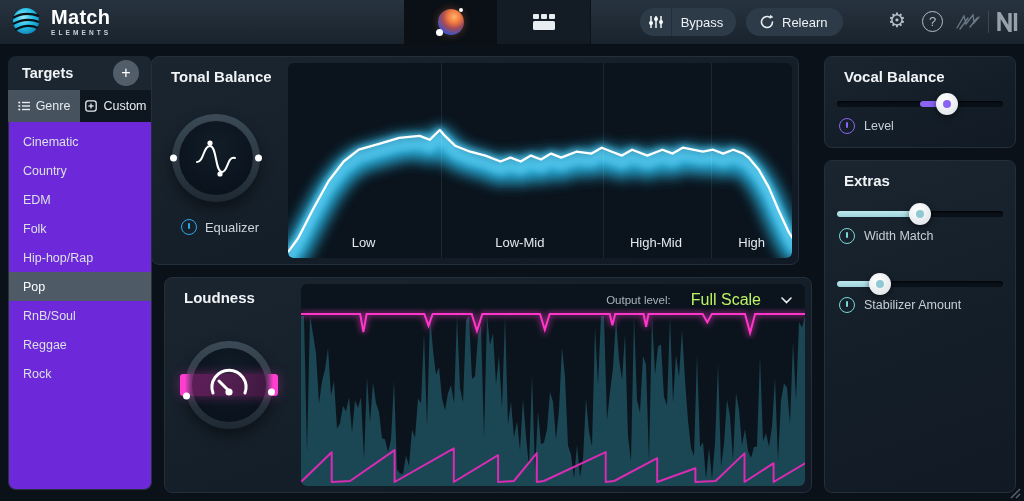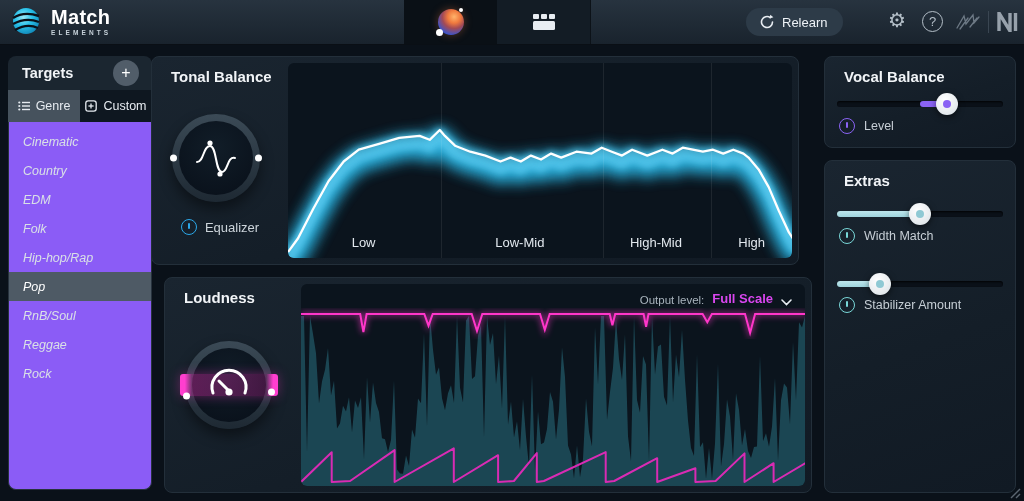--- a/index.html
+++ b/index.html
@@ -34,40 +34,40 @@
   .targets{position:absolute;left:8px;top:56px;width:144px;height:434px;display:flex;flex-direction:column;}
   .t-header{height:34px;background:#1b2630;border-radius:8px 8px 0 0;display:flex;align-items:center;
             justify-content:space-between;padding:0 13px 0 14px;flex:none;}
   .t-title{font-size:14.5px;font-weight:700;color:#f1f4f7;}
   .plus-btn{width:26px;height:26px;border-radius:50%;background:#515d69;color:#fff;display:flex;
             align-items:center;justify-content:center;font-size:16px;font-weight:400;line-height:1;}
   .t-tabs{display:flex;height:32px;flex:none;}
   .t-tab{flex:1;display:flex;align-items:center;justify-content:center;gap:6px;font-size:12.5px;
          color:#e6ebf0;background:#0e1720;}
   .t-tab.selected{background:#46525d;}
-  .genre-list{flex:1;background:#8b5cf6;border:1px solid #27323d;border-top:none;
-              border-radius:0 0 8px 8px;padding-top:5px;box-sizing:border-box;font-style:italic;}
+  .genre-list{flex:1;background:#6d28d9;border:1px solid #27323d;border-top:none;
+              border-radius:0 0 8px 8px;padding-top:5px;box-sizing:border-box;}
   .genre{height:29px;display:flex;align-items:center;padding-left:14px;font-size:12.5px;color:#d9e0e6;}
   .genre.selected{background:#4e5a65;color:#fff;}
 
   
   .panel{position:absolute;border-radius:8px;border:1px solid #232f3a;box-sizing:border-box;
          background:linear-gradient(160deg,#1a2530 0%,#141e28 55%,#111a24 100%);}
   .panel h2{position:absolute;left:19px;top:11px;margin:0;font-size:15px;font-weight:700;color:#f1f4f7;}
   .p-tonal{left:151px;top:56px;width:648px;height:209px;}
   .p-loud{left:164px;top:277px;width:648px;height:216px;}
   .p-vocal{left:824px;top:56px;width:192px;height:92px;}
   .p-extras{left:824px;top:160px;width:192px;height:333px;}
   .display{position:absolute;top:6px;right:6px;bottom:6px;left:136px;background:#0b141d;
            border-radius:6px;overflow:hidden;}
   .zone-line{position:absolute;top:0;bottom:0;width:1px;background:rgba(255,255,255,.08);}
   .zone-label{position:absolute;bottom:8px;transform:translateX(-50%);font-size:13px;color:#e2e8ee;}
-  .out-level{position:absolute;top:7px;right:13px;display:flex;align-items:flex-end;gap:8px;font-size:11.5px;}
+  .out-level{position:absolute;top:7px;right:13px;display:flex;align-items:center;gap:20px;font-size:11.5px;}
   .out-level .k{color:#a9b4bd;}
-  .out-level .v{color:#d946ef;font-weight:700;font-size:13px;}
+  .out-level .v{color:#bef264;font-weight:400;font-size:16px;}
 
   
   .knob{position:absolute;width:88px;height:88px;border-radius:50%;
         background:linear-gradient(180deg,#3b4a56,#1e2933);box-shadow:0 7px 14px rgba(0,0,0,.45);}
   .knob-face{position:absolute;inset:7px;border-radius:50%;
              background:radial-gradient(circle at 50% 36%,#111d28,#0a121c 78%);
              display:flex;align-items:center;justify-content:center;}
   .knob-dot{position:absolute;width:7px;height:7px;border-radius:50%;background:#fff;top:50%;transform:translateY(-50%);}
   .knob-dot.l{left:-2px;} .knob-dot.r{right:-2px;}
   .k-tonal{left:20px;top:57px;} .k-loud{left:20px;top:63px;}
@@ -137,20 +137,33 @@
       <div class="tab modules">
         <svg width="24" height="18" viewBox="0 0 24 18">
           <rect x="1" y="1" width="6" height="5" rx="1" fill="#e8edf2"></rect>
           <rect x="9" y="1" width="6" height="5" rx="1" fill="#e8edf2"></rect>
           <rect x="17" y="1" width="6" height="5" rx="1" fill="#e8edf2"></rect>
           <rect x="1" y="8" width="22" height="9" rx="1.5" fill="#e8edf2"></rect>
         </svg>
       </div>
     </div>
 
+    <div class="pill bypass">
+      <span class="iconseg">
+        <svg width="16" height="16" viewBox="0 0 16 16">
+          <line x1="3" y1="2" x2="3" y2="14" stroke="#e8edf2" stroke-width="1.6"></line>
+          <line x1="8" y1="2" x2="8" y2="14" stroke="#e8edf2" stroke-width="1.6"></line>
+          <line x1="13" y1="2" x2="13" y2="14" stroke="#e8edf2" stroke-width="1.6"></line>
+          <circle cx="3" cy="9" r="2" fill="#fff"></circle>
+            <circle cx="8" cy="5" r="2" fill="#fff"></circle>
+            <circle cx="13" cy="8" r="2" fill="#fff"></circle>
+        </svg>
+      </span>
+      <span class="lbl">Bypass</span>
+    </div>
 
     <div class="pill relearn">
       <svg width="16" height="16" viewBox="0 0 16 16">
         <path d="M13.5,8a5.5,5.5 0 1,1 -2.2,-4.4" stroke="#e8edf2" stroke-width="1.6" fill="none" stroke-linecap="round"></path>
         <polygon points="11.2,0.8 14.4,3.2 10.6,4.6" fill="#e8edf2"></polygon>
       </svg>
       <span>Relearn</span>
     </div>
 
     <div class="topicon" style="left:888px;top:8px;font-size:20px;">⚙</div>

